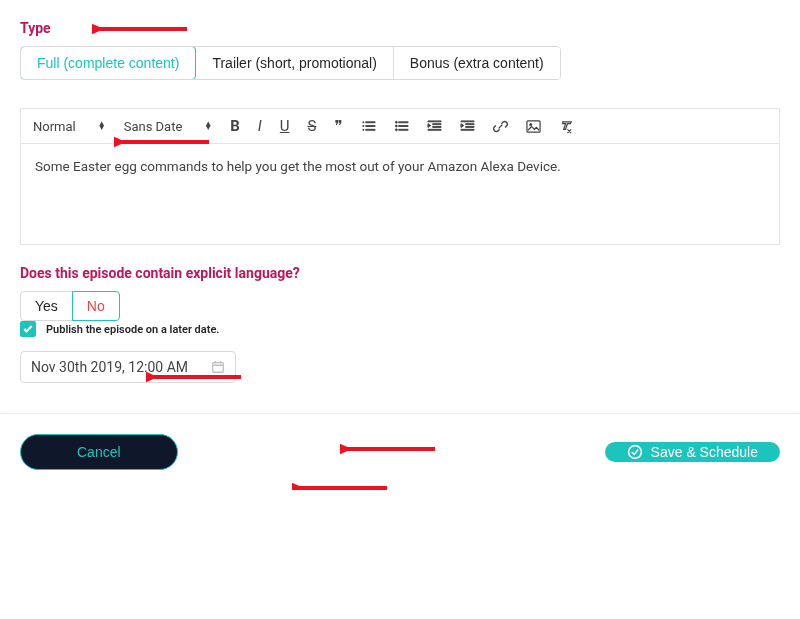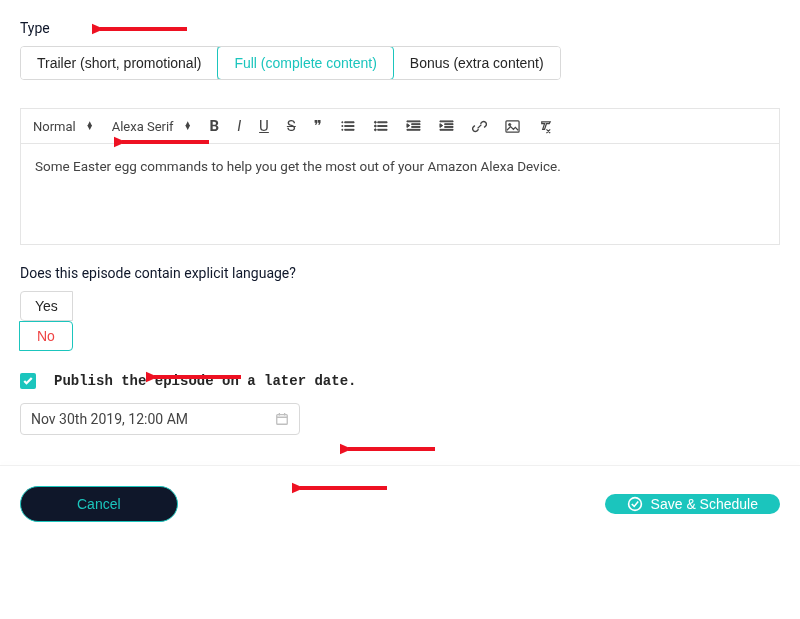--- a/index.html
+++ b/index.html
@@ -6,24 +6,24 @@
   body {
     margin: 0;
     padding: 20px 20px 0 20px;
     font-family: -apple-system, BlinkMacSystemFont, "Segoe UI", Roboto, Helvetica, Arial, sans-serif;
     font-size: 14px;
     color: #262626;
     background: #fff;
     width: 800px;
   }
   .section-label {
-    font-weight: 400;
+    font-weight: 700;
     font-size: 14px;
     margin-bottom: 10px;
-    color: #0f172a;
+    color: #be185d;
   }
   
   .seg-group {
     display: flex;
     border: 1px solid #d9d9d9;
     border-radius: 4px;
     overflow: hidden;
     width: fit-content;
   }
   .seg-btn {
@@ -54,21 +54,21 @@
     align-items: center;
     gap: 18px;
     padding: 8px 12px;
     border-bottom: 1px solid #e5e5e5;
     color: #444;
     font-size: 13px;
   }
   .toolbar .sel {
     display: flex;
     align-items: center;
-    gap: 10px;
+    gap: 22px;
     cursor: pointer;
   }
   .updown {
     display: inline-flex;
     flex-direction: column;
     line-height: 4px;
     font-size: 8px;
     color: #444;
   }
   .tb-btn {
@@ -88,22 +88,20 @@
     padding: 14px 14px 60px 14px;
     font-size: 13.5px;
     color: #444;
     min-height: 100px;
     outline: none;
   }
   
   .small-seg {
     display: flex;
     width: fit-content;
-    margin-bottom: 22px;
-    flex-direction: column;
   }
   .small-btn {
     padding: 6px 14px;
     font-size: 14px;
     background: #fff;
     border: 1px solid #d9d9d9;
     cursor: pointer;
     color: #262626;
     margin-left: -1px;
   }
@@ -112,42 +110,41 @@
   .small-btn.selected {
     color: #ef4444;
     border-color: #1bc5bd;
     position: relative;
     z-index: 1;
   }
   
   .check-row {
     display: flex;
     align-items: center;
-    gap: 18px;
+    gap: 10px;
     margin-bottom: 14px;
     font-weight: 600;
-    font-size: 14px;
-    font-family: Liberation Mono, monospace;
+    font-size: 11px;
   }
   .chk {
     width: 16px; height: 16px;
     background: #1bc5bd;
     border-radius: 2px;
     display: inline-flex;
     align-items: center;
     justify-content: center;
     cursor: pointer;
   }
   .chk svg { width: 12px; height: 12px; stroke: #fff; fill: none; stroke-width: 3; }
   
   .date-input {
     border: 1px solid #d9d9d9;
     border-radius: 4px;
     padding: 7px 10px;
-    width: 280px;
+    width: 216px;
     display: flex;
     align-items: center;
     justify-content: space-between;
     font-size: 14px;
     color: #444;
     cursor: pointer;
     margin-bottom: 30px;
   }
   .date-input svg { width: 14px; height: 14px; stroke: #bfbfbf; fill: none; stroke-width: 1.5; }
   
@@ -193,38 +190,38 @@
   .wrap { position: relative; }
   .spacer { height: 28px; }
 </style>
 </head>
 <body>
 
 <div class="wrap">
 
   <div class="section-label">Type</div>
   <div class="seg-group">
+    <button class="seg-btn selected">Full (complete content)</button>
     <button class="seg-btn">Trailer (short, promotional)</button>
-    <button class="seg-btn selected">Full (complete content)</button>
     <button class="seg-btn">Bonus (extra content)</button>
   </div>
 
   <div class="spacer"></div>
 
   <div class="editor">
     <div class="toolbar">
       <span class="sel">
         <span>Normal</span>
         <span class="updown">
             <span>▲</span>
             <span>▼</span>
           </span>
       </span>
       <span class="sel">
-        <span>Alexa Serif</span>
+        <span>Sans Date</span>
         <span class="updown">
             <span>▲</span>
             <span>▼</span>
           </span>
       </span>
       <span class="tb-btn bold">B</span>
       <span class="tb-btn ital">I</span>
       <span class="tb-btn und">U</span>
       <span class="tb-btn strike">S</span>
       <span class="tb-btn">❞</span>

